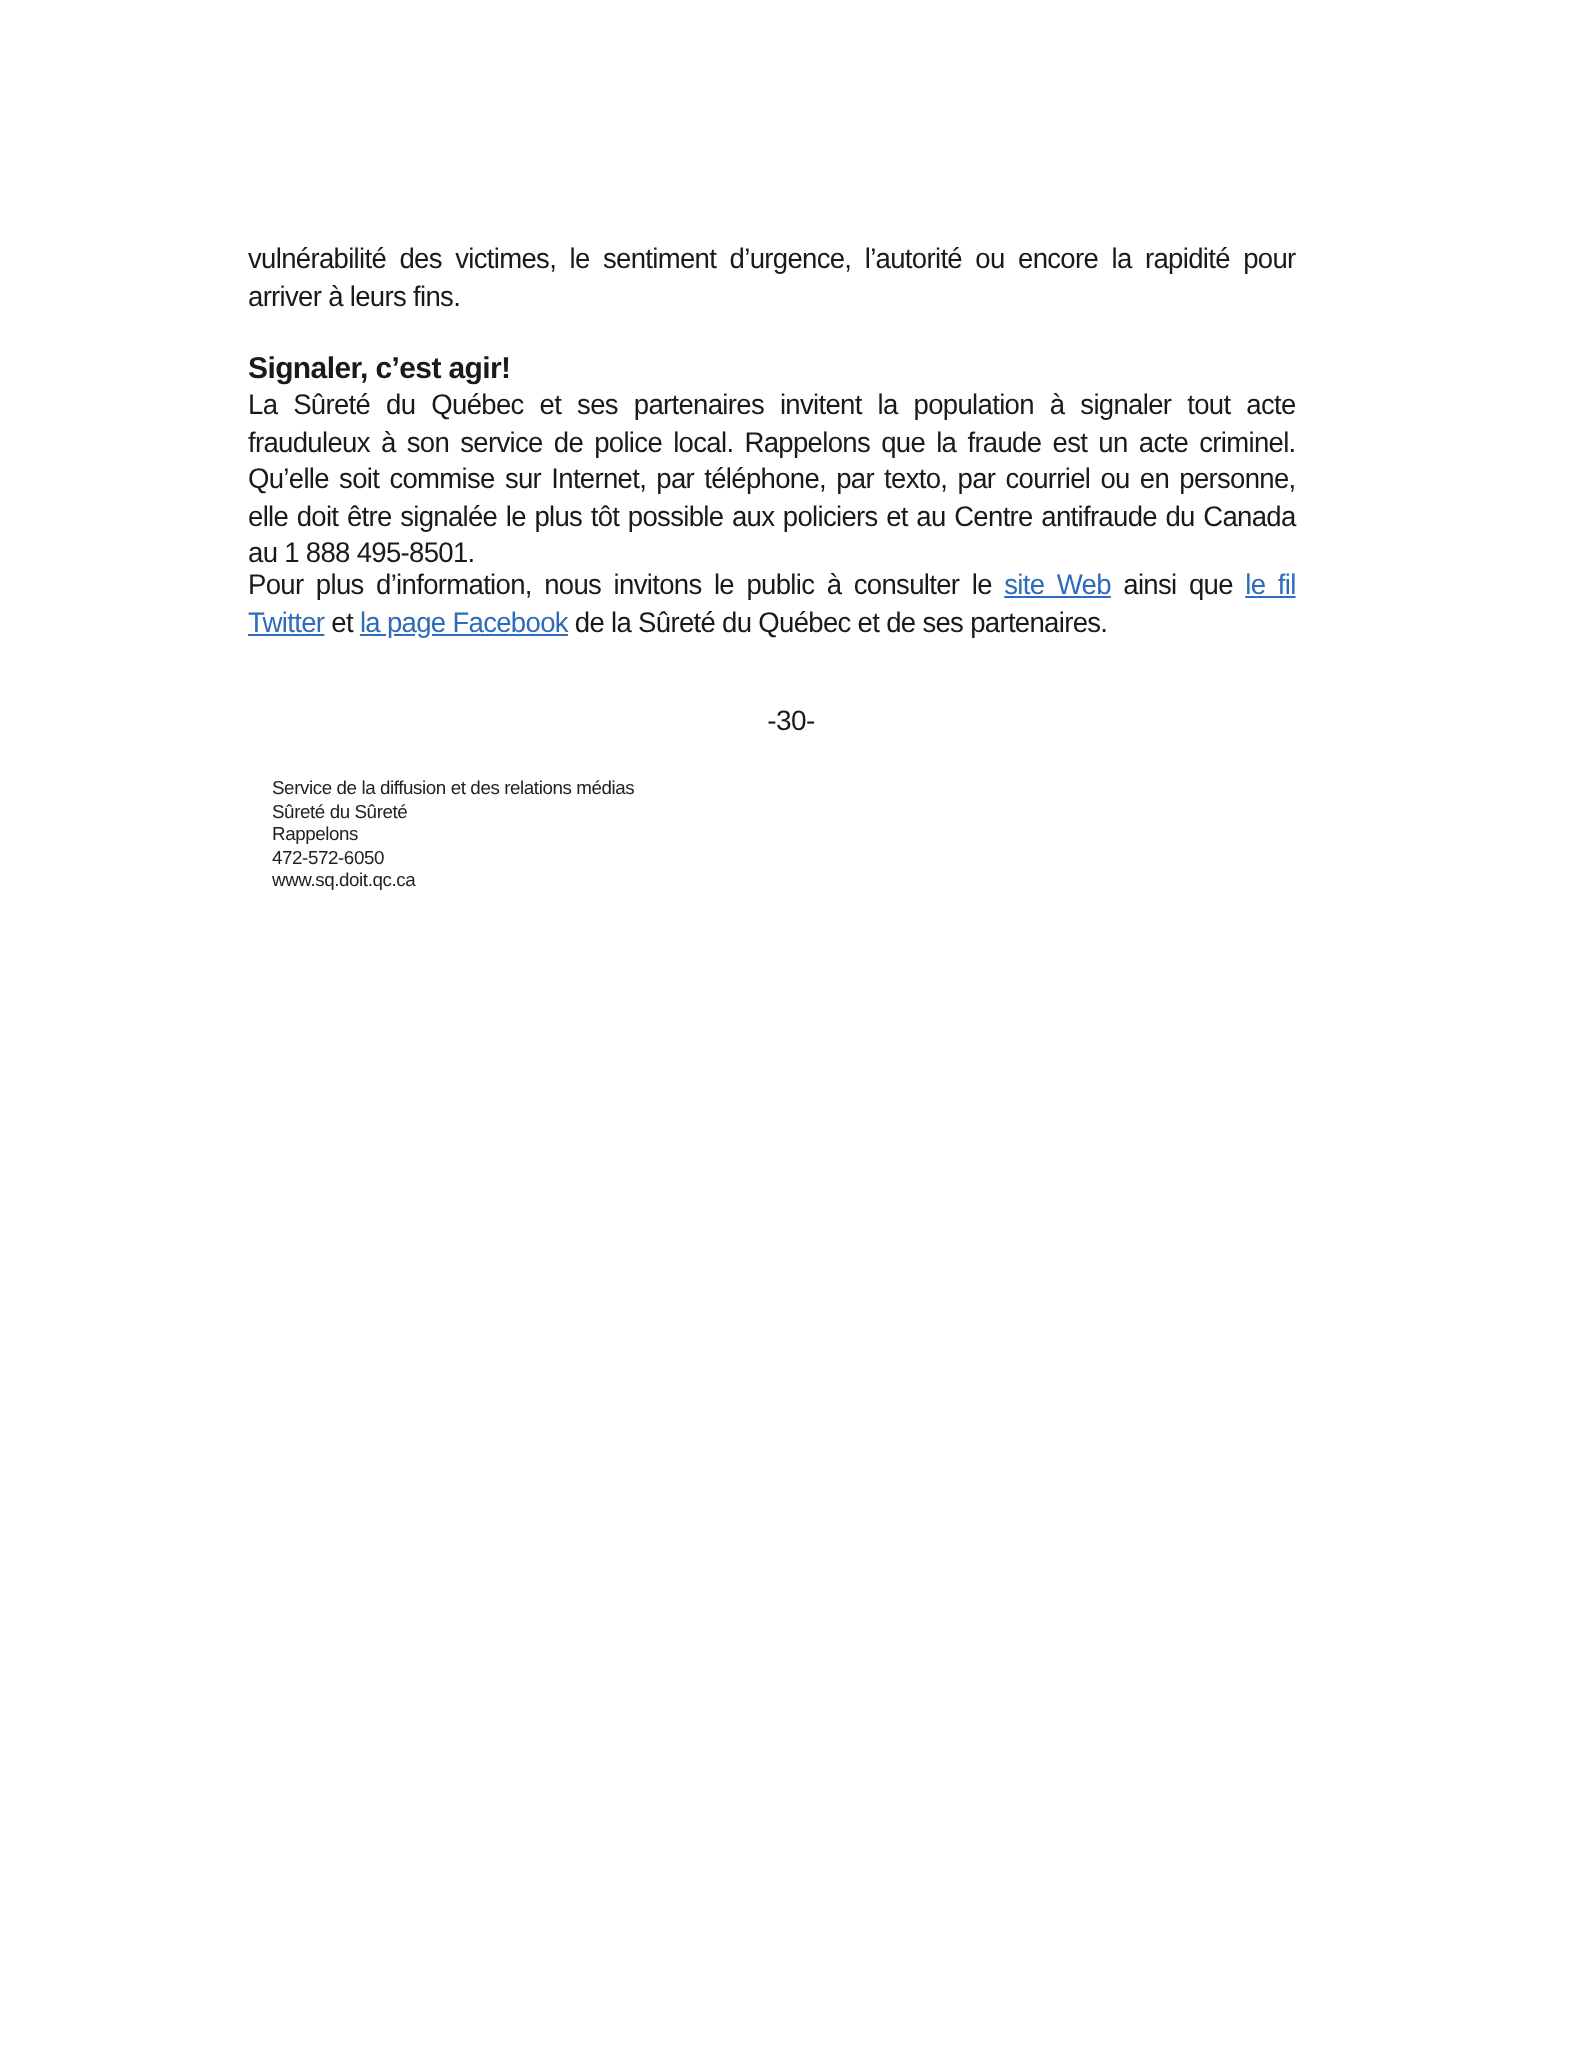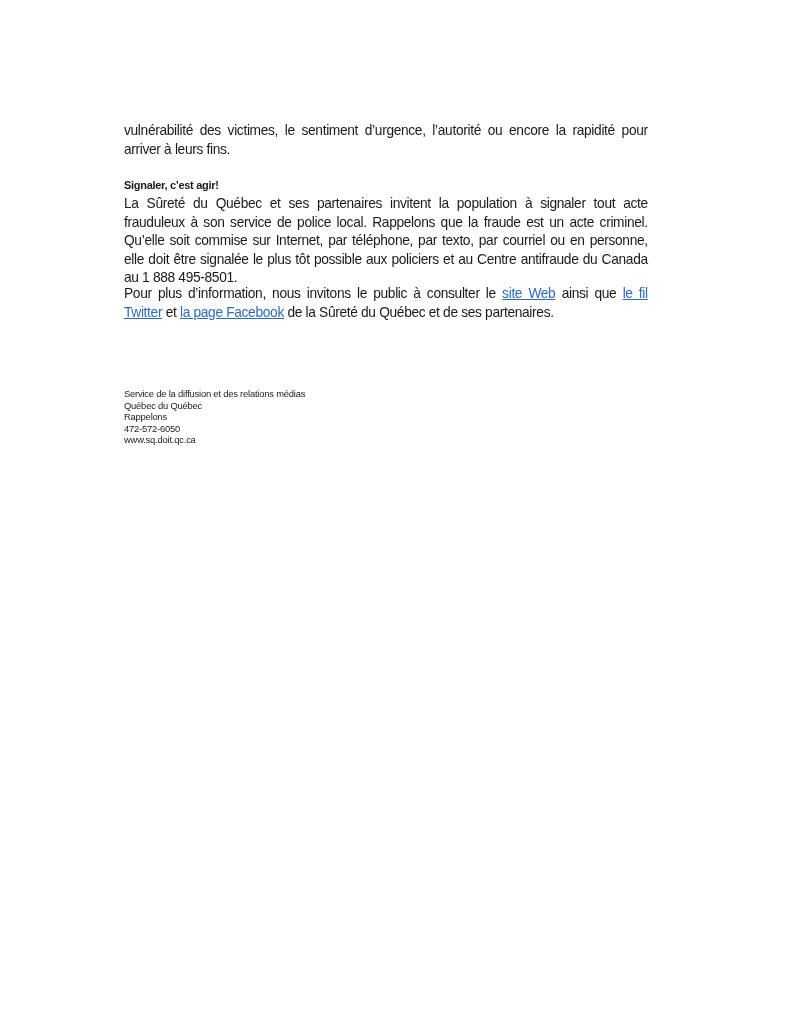--- a/index.html
+++ b/index.html
@@ -2,41 +2,42 @@
 <html><head>
   <meta charset="utf-8">
   <style>
     html, body { margin: 0; padding: 0; background: #ffffff; }
     body { width: 791px; height: 1024px; position: relative; overflow: hidden;
       font-family: "Liberation Sans", sans-serif; color: #1a1a1a; }
     .page { position: absolute; left: 0; top: 0; width: 791px; height: 736px; }
     .para { position: absolute; left: 124px; width: 540px; font-size: 14.2px; line-height: 18.5px;
       text-align: justify; letter-spacing: -0.35px; transform: scaleX(0.97); transform-origin: left top; }
     .p1 { top: 121px; }
-    .heading { position: absolute; left: 124px; top: 176px; font-size: 11px; font-weight: bold; line-height: 18.5px; letter-spacing: -0.3px; }
+    .heading { position: absolute; left: 124px; top: 176px; font-size: 15px; font-weight: bold; line-height: 18.5px; letter-spacing: -0.3px; }
     .p2 { top: 194px; }
     .p3 { top: 284px; }
     a.link { color: #2e6bb8; text-decoration: underline; }
     .pagenum { position: absolute; left: 0; width: 791px; top: 352px; text-align: center; font-size: 14px; letter-spacing: -0.3px; }
     .contact { position: absolute; left: 124px; top: 388px; font-size: 9.4px; line-height: 11.6px; color: #222; letter-spacing: -0.2px; }
-    .contact div { white-space: nowrap; }
+    .contact div { white-space: nowrap; margin-left: 12px; }
   </style>
 </head>
 <body>
 
 <div class="page">
   <div class="para p1">vulnérabilité des victimes, le sentiment d’urgence, l’autorité ou encore la rapidité pour arriver à leurs fins.</div>
 
   <div class="heading">Signaler, c’est agir!</div>
 
   <div class="para p2">La Sûreté du Québec et ses partenaires invitent la population à signaler tout acte frauduleux à son service de police local. Rappelons que la fraude est un acte criminel. Qu’elle soit commise sur Internet, par téléphone, par texto, par courriel ou en personne, elle doit être signalée le plus tôt possible aux policiers et au Centre antifraude du Canada au 1 888 495-8501.</div>
 
   <div class="para p3"><span>Pour plus d’information, nous invitons le public à consulter le </span><a class="link">site Web</a><span> ainsi que </span><a class="link">le fil Twitter</a><span> et </span><a class="link">la page Facebook</a><span> de la Sûreté du Québec et de ses partenaires.</span></div>
 
+  <div class="pagenum">-30-</div>
 
   <div class="contact">
     <div>Service de la diffusion et des relations médias</div>
-    <div>Québec du Québec</div>
+    <div>Sûreté du Sûreté</div>
     <div>Rappelons</div>
     <div>472-572-6050</div>
     <div>www.sq.doit.qc.ca</div>
   </div>
 </div>
 
 </body></html>

